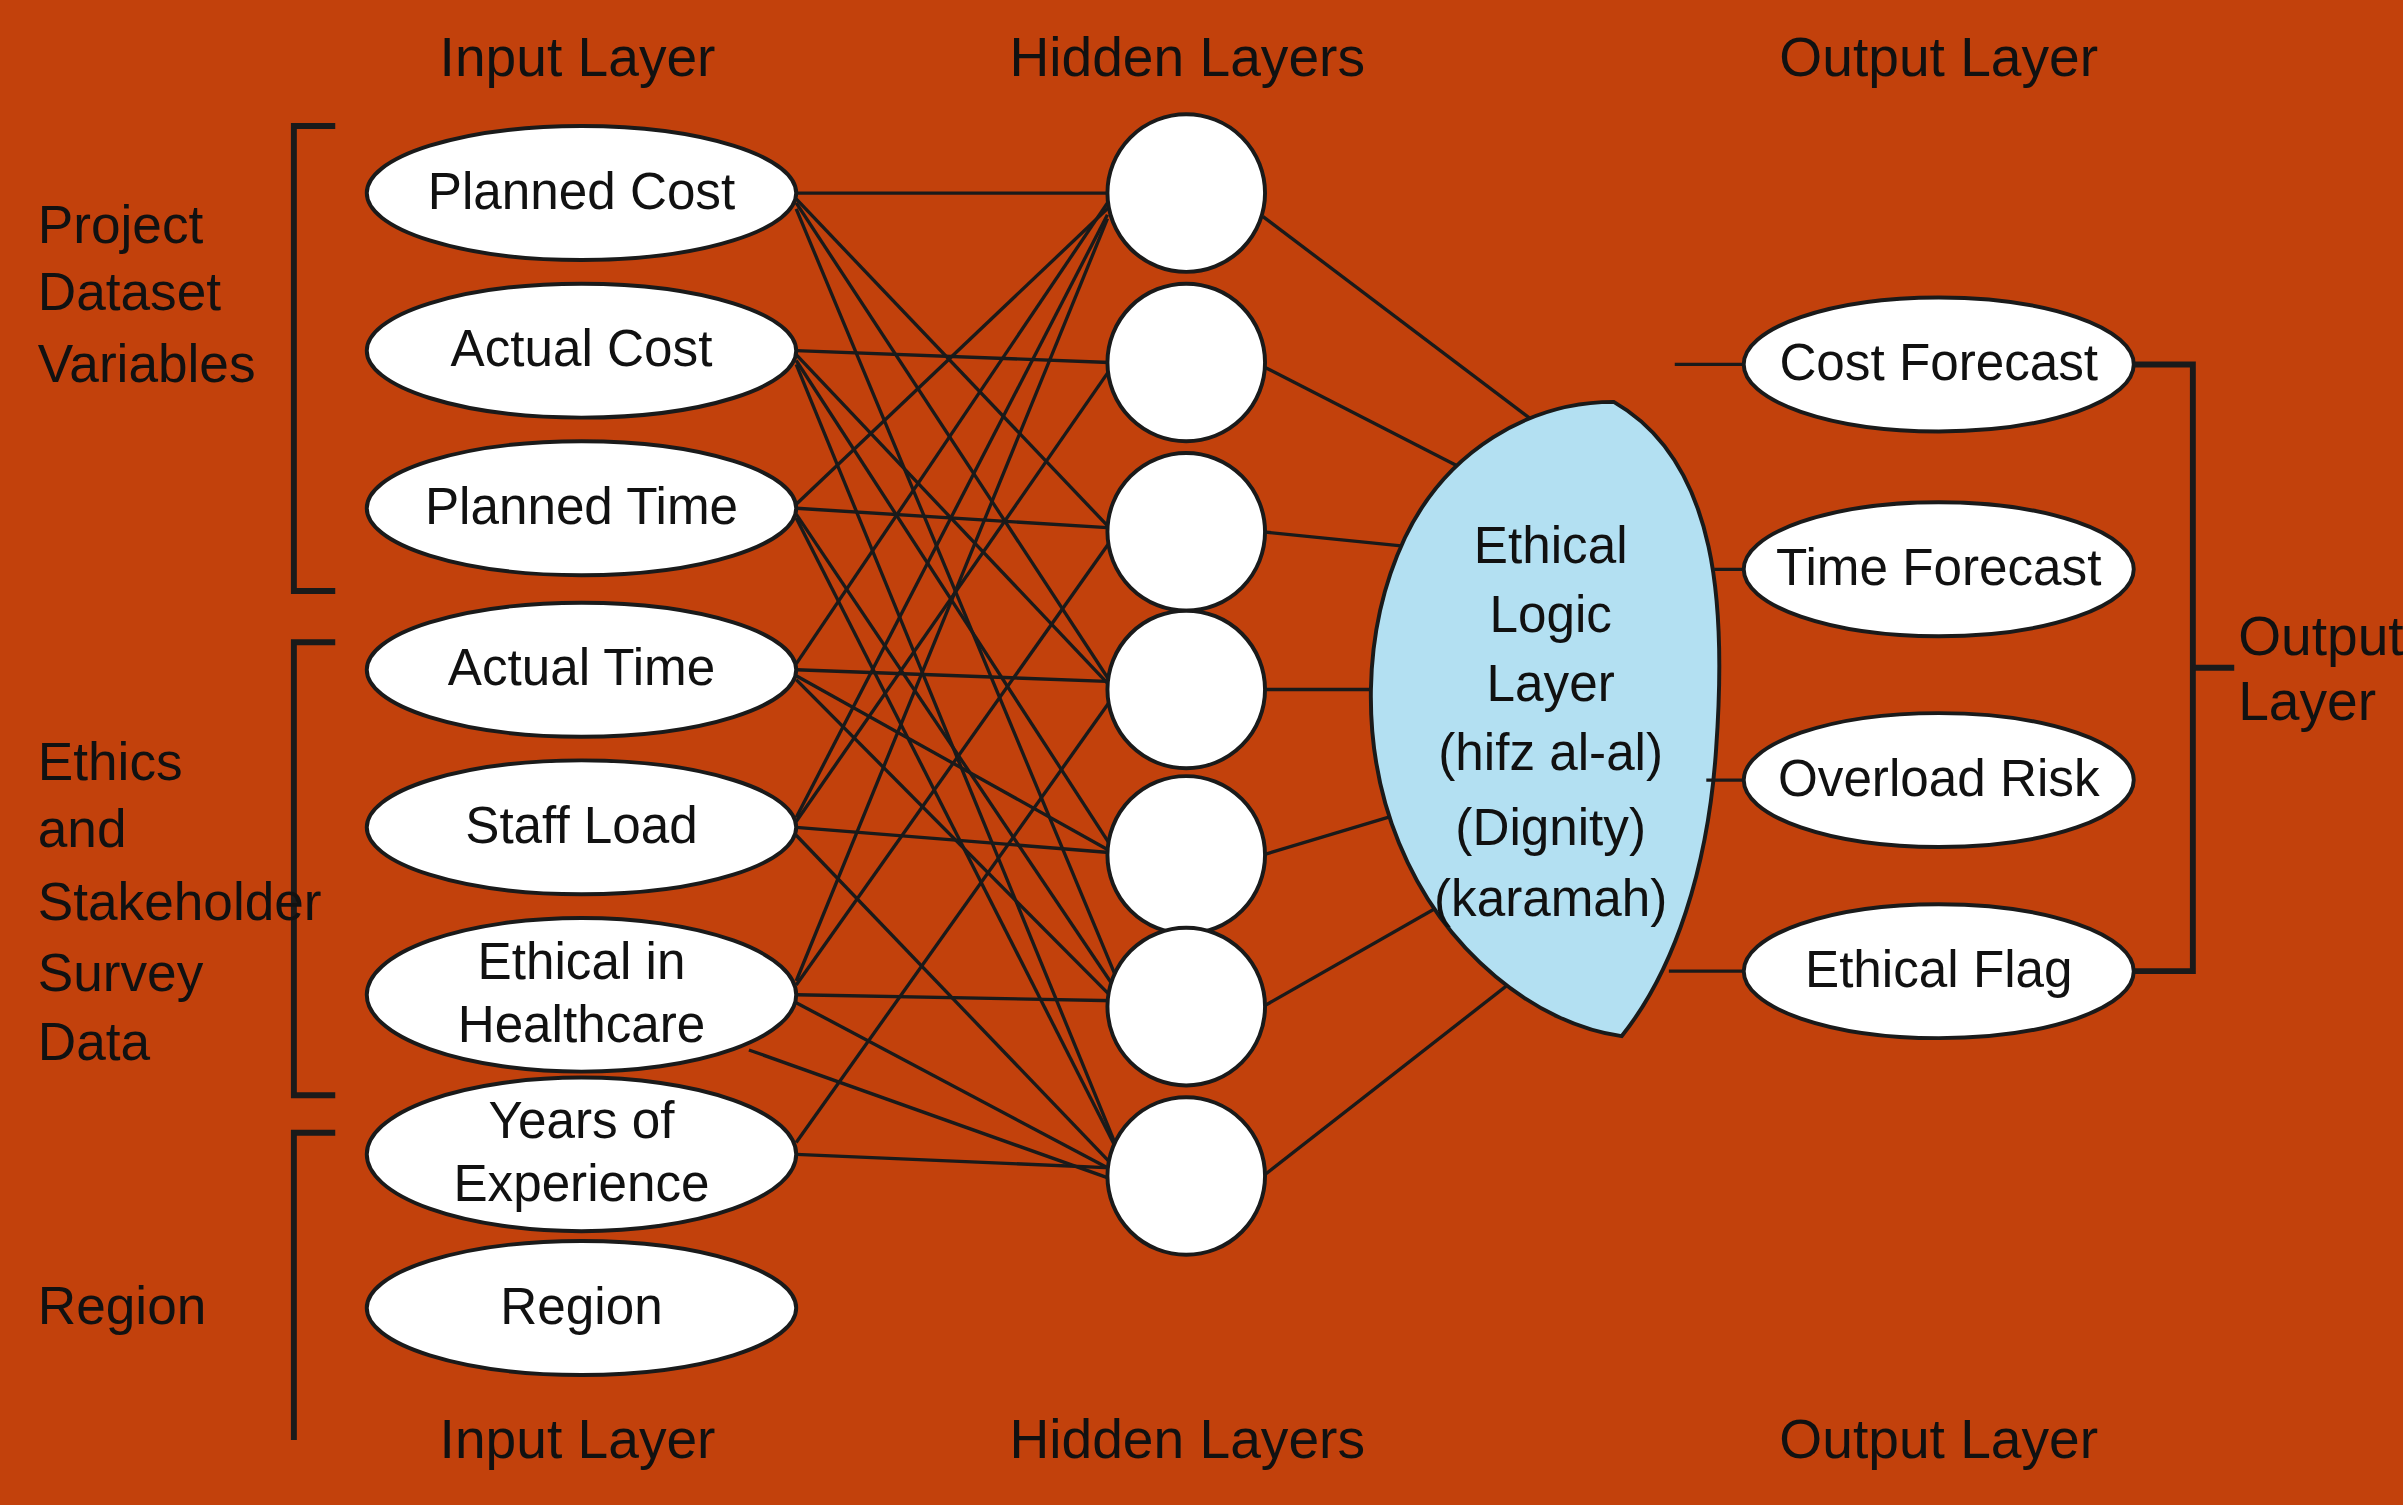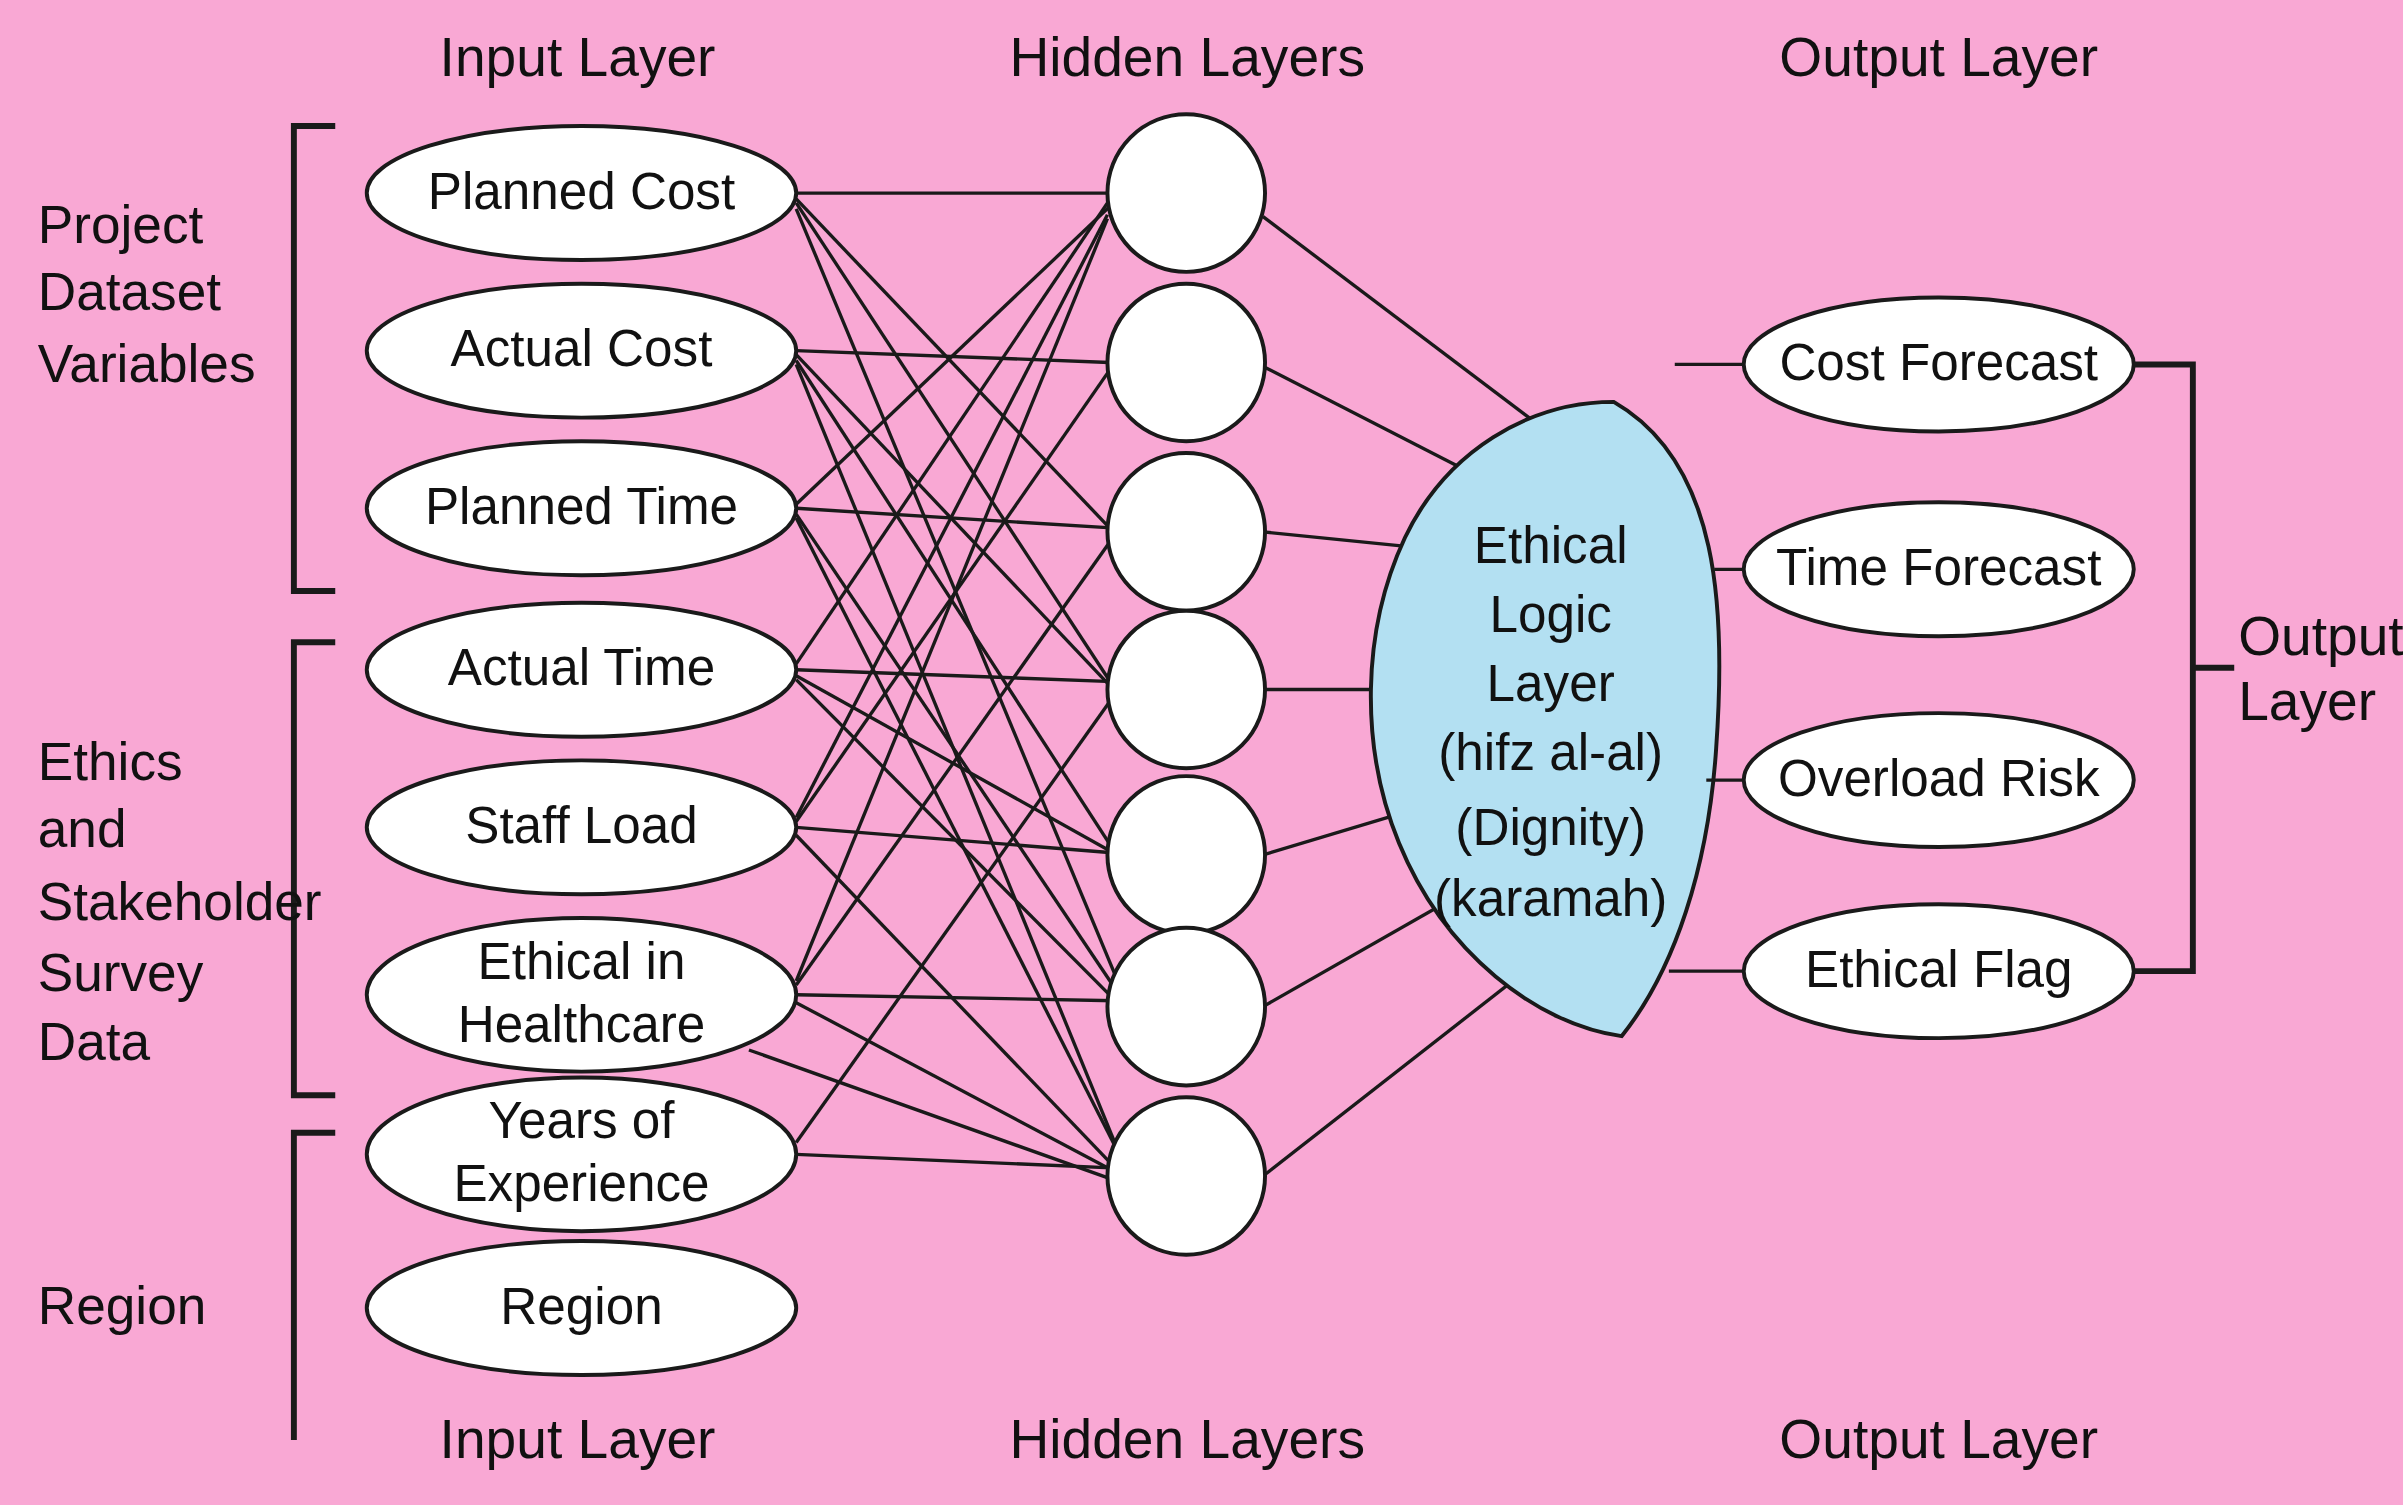--- a/index.html
+++ b/index.html
@@ -10,21 +10,21 @@
   body {
     width: 2404px;
     height: 1505px;
     overflow: hidden;
     font-family: "Liberation Sans", sans-serif;
   }
   #diagram-root {
     position: relative;
     width: 2404px;
     height: 1505px;
-    background: #f9a8d4;
+    background: #c2410c;
   }
   svg.canvas {
     display: block;
     width: 2404px;
     height: 1505px;
   }
   .node-shape {
     fill: #ffffff;
     stroke: #1a1a1a;
     stroke-width: 4;

